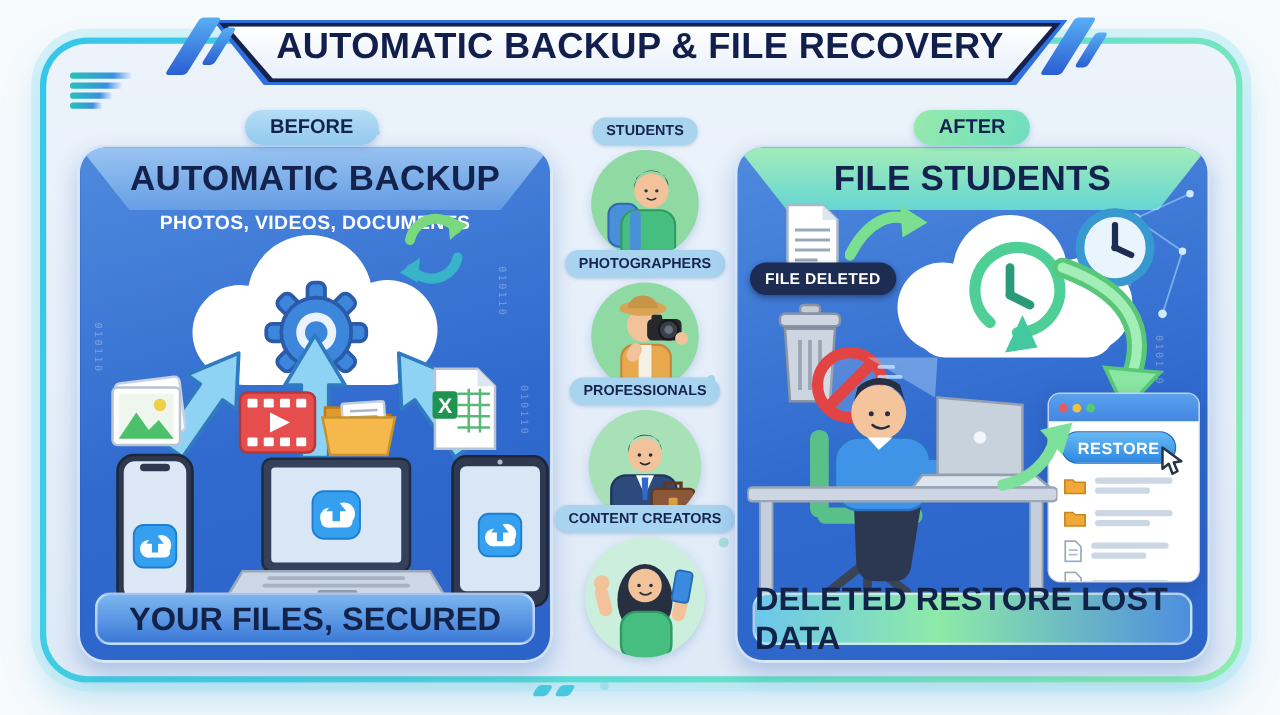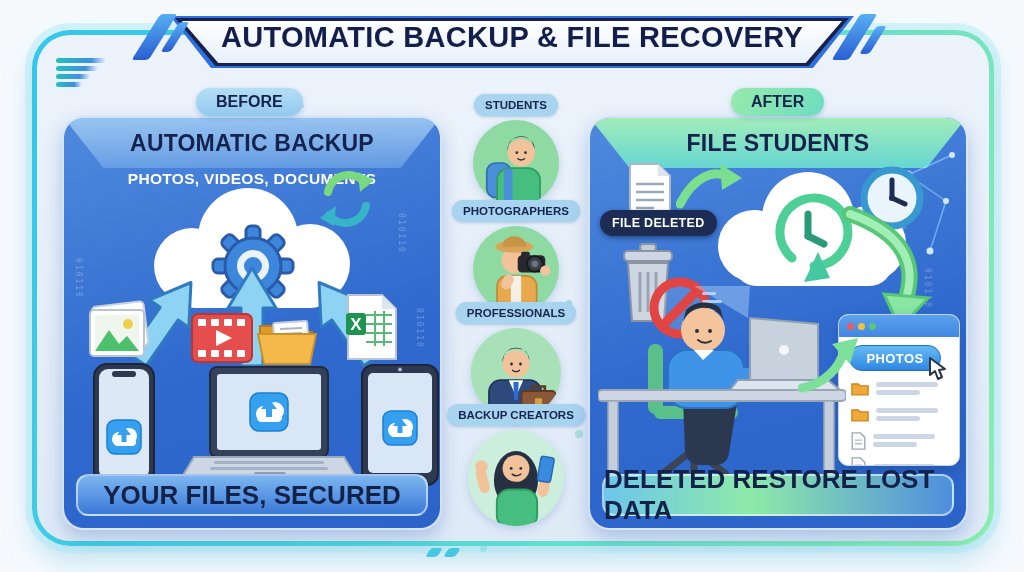--- a/index.html
+++ b/index.html
@@ -29,21 +29,21 @@
   
   .panel { position:absolute; top:116px; width:380px; height:414px; border-radius:22px;
            background:linear-gradient(165deg,#4f8ade 0%,#306ace 55%,#2c63c8 100%);
            border:2px solid rgba(240,248,255,.85); overflow:hidden;
            box-shadow:0 8px 18px rgba(40,90,180,.28); }
   .panel.left  { left:62px; }
   .panel.right { left:588px; }
   .panel-header { position:absolute; left:0; right:0; top:0; height:50px;
                   clip-path:polygon(0 0,100% 0,89.5% 100%,10.5% 100%);
                   display:flex; align-items:center; justify-content:center;
-                  font-size:23px; font-weight:800; color:#14234e; letter-spacing:.2px; }
+                  font-size:28px; font-weight:800; color:#14234e; letter-spacing:.2px; }
   .panel.left  .panel-header { background:linear-gradient(180deg,rgba(178,216,248,.75),rgba(140,190,240,.45)); }
   .panel.right .panel-header { background:linear-gradient(180deg,#a2ecba 0%,#66d6d2 100%); }
   .panel-sub { position:absolute; left:0; right:0; top:52px; text-align:center;
                color:#fff; font-weight:700; font-size:15.5px; letter-spacing:.3px; }
   .panel-footer { position:absolute; left:12px; right:12px; top:356px; height:42px; border-radius:12px;
                   display:flex; align-items:center; justify-content:center;
                   font-size:26px; font-weight:800; color:#132248;
                   border:2px solid rgba(255,255,255,.55); }
   .panel.left  .panel-footer { background:linear-gradient(180deg,#7cb6f0,#3b79d8); }
   .panel.right .panel-footer { background:linear-gradient(90deg,#6cc6ec 0%,#8eeaa8 42%,#4e8ede 100%); }
@@ -307,21 +307,21 @@
           <circle cx="55" cy="40" r="1.6" fill="#222c3c"></circle>
         <path d="M46,47 q4,3 8,0" stroke="#222c3c" stroke-width="1.5" fill="none" stroke-linecap="round"></path>
         <g>
           <rect x="56" y="70" width="38" height="26" rx="4" fill="#8a5838" stroke="#5e3a22" stroke-width="2"></rect>
           <path d="M68,70 v-5 h14 v5" fill="none" stroke="#5e3a22" stroke-width="3"></path>
           <rect x="71" y="78" width="8" height="9" rx="1.5" fill="#d8a040"></rect>
         </g>
       </svg>
     </div>
 
-    <div class="group-pill" style="top:404px;">BACKUP CREATORS</div>
+    <div class="group-pill" style="top:404px;">CONTENT CREATORS</div>
     <div class="avatar" style="top:430px;width:96px;height:96px;background:#cceedd;">
       <svg width="96" height="96" viewBox="0 0 100 100">
         <ellipse cx="50" cy="52" rx="23" ry="30" fill="#273040"></ellipse>
         <rect x="30" y="62" width="42" height="40" rx="13" fill="#46be80" stroke="#2f9a62" stroke-width="2"></rect>
         <circle cx="50" cy="40" r="14" fill="#f2c29a"></circle>
         <path d="M36,38 a14,14 0 0 1 28,0 l-2,-10 a15,13 0 0 0 -24,0 z" fill="#273040"></path>
         <circle cx="45" cy="40" r="1.5" fill="#273040"></circle>
           <circle cx="55" cy="40" r="1.5" fill="#273040"></circle>
         <path d="M46,46 q4,3.5 9,0" stroke="#273040" stroke-width="1.5" fill="none" stroke-linecap="round"></path>
         <rect x="10" y="40" width="11" height="26" rx="5.5" fill="#f2c29a" transform="rotate(-14 15 53)"></rect>
@@ -416,21 +416,21 @@
       <path d="M12,8 C62,26 80,55 68,92" fill="none" stroke="#a2eeb6" stroke-width="8" stroke-linecap="round"></path>
       <polygon points="46,88 90,92 62,122" fill="#8ae6a2" stroke="#58c878" stroke-width="3"></polygon>
     </svg>
 
     <div class="rwindow">
       <div class="rwindow-bar">
         <span class="dot" style="background:#e85c5c"></span>
         <span class="dot" style="background:#f0c23e"></span>
         <span class="dot" style="background:#56c878"></span>
       </div>
-      <div class="restore-btn">PHOTOS</div>
+      <div class="restore-btn">RESTORE</div>
       <svg class="abs" style="left:88px;top:42px;z-index:3;" width="22" height="24" viewBox="0 0 22 24">
         <path d="M3,1 L3,18 L8,14 L11,22 L15,20 L12,13 L18,12 Z" fill="#fff" stroke="#2a3448" stroke-width="2" stroke-linejoin="round"></path>
       </svg>
       <div class="wrow" style="top:64px;">
         <svg width="18" height="15" viewBox="0 0 20 16">
             <path d="M1,3 h7 l2,2 h9 v10 h-18 z" fill="#f0a838" stroke="#c8871f" stroke-width="1.5"></path>
           </svg>
         <div class="wbars">
             <div class="bar" style="width:62px"></div>
             <div class="bar" style="width:44px"></div>

